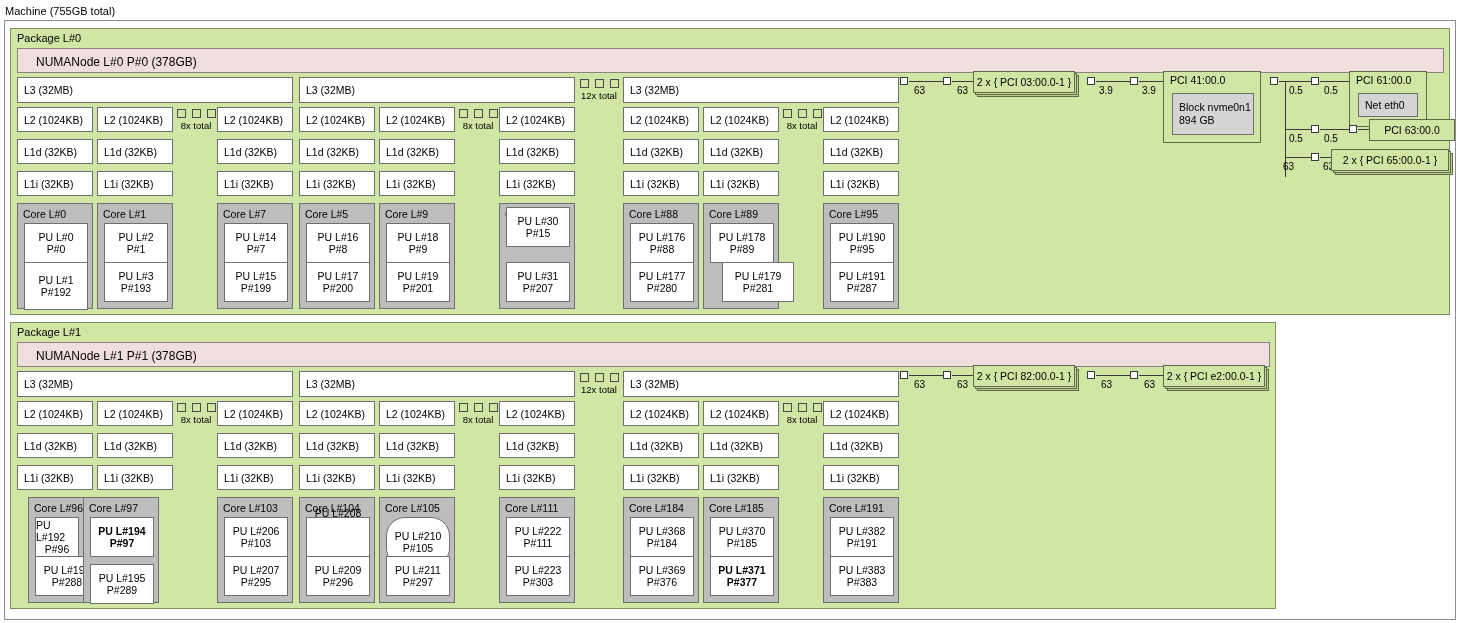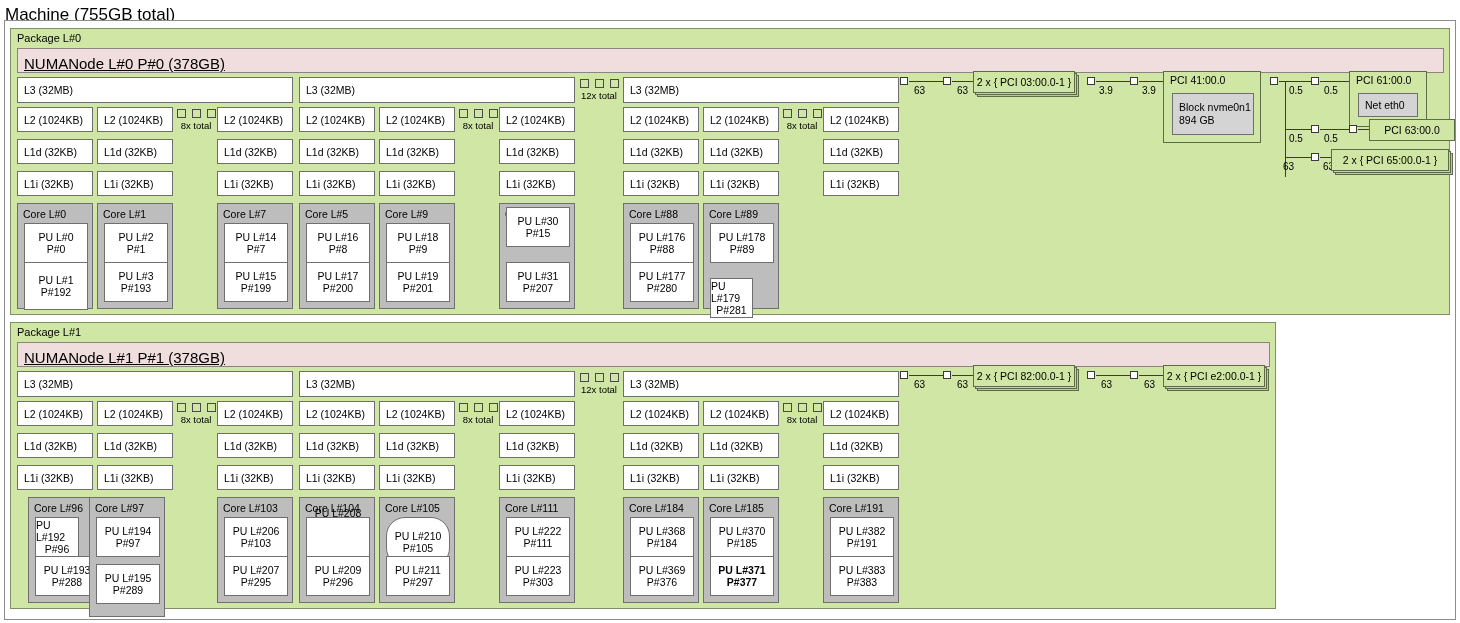--- a/index.html
+++ b/index.html
@@ -4,29 +4,29 @@
 <style>
   html,body{margin:0;padding:0;background:#ffffff;}
   body{font-family:"Liberation Sans","DejaVu Sans",sans-serif;}
   #root{position:relative;width:1460px;height:623px;background:#ffffff;overflow:hidden;}
 
   
   .abs{position:absolute;box-sizing:border-box;}
 
   
   .machine{border:1px solid #8c8c8c;background:#ffffff;}
-  .machine-title{font-size:17px;color:#000;white-space:nowrap;}
+  .machine-title{font-size:11px;color:#000;white-space:nowrap;}
 
   
   .package{background:#cfe6a4;border:1px solid #7f8f62;}
   .package-title{font-size:11px;color:#000;white-space:nowrap;}
 
   
   .numanode{background:#efdedd;border:1px solid #8e8280;}
-  .numanode-title{font-size:15px;color:#000;white-space:nowrap;padding-left:6px;line-height:1;text-decoration:underline;}
+  .numanode-title{font-size:12px;color:#000;white-space:nowrap;padding-left:18px;line-height:1;}
 
   
   .cache{background:#ffffff;border:1px solid #6f6f6f;font-size:10.5px;color:#000;
          display:flex;align-items:center;padding-left:6px;white-space:nowrap;}
 
   
   .core{background:#bdbdbd;border:1px solid #6f6f6f;}
   .core-title{font-size:10.5px;color:#000;white-space:nowrap;padding-left:5px;line-height:1;}
 
   
@@ -227,26 +227,37 @@
         <span>P#280</span>
       </div>
     </div>
 
     <div class="abs core" style="left:692px;top:174px;width:76px;height:106px;">
       <div class="abs core-title" style="left:0;top:5px;">Core L#89</div>
       <div class="abs pu" style="left:6px;top:19px;width:64px;height:40px;">
         <span>PU L#178</span>
         <span>P#89</span>
       </div>
-      <div class="abs pu" style="left:6px;top:58px;width:43px;height:40px;margin-top:16px;">
+      <div class="abs pu" style="left:18px;top:58px;width:72px;height:40px;">
         <span>PU L#179</span>
         <span>P#281</span>
       </div>
     </div>
 
+    <div class="abs core" style="left:812px;top:174px;width:76px;height:106px;">
+      <div class="abs core-title" style="left:0;top:5px;">Core L#95</div>
+      <div class="abs pu" style="left:6px;top:19px;width:64px;height:40px;">
+        <span>PU L#190</span>
+        <span>P#95</span>
+      </div>
+      <div class="abs pu" style="left:6px;top:58px;width:64px;height:40px;">
+        <span>PU L#191</span>
+        <span>P#287</span>
+      </div>
+    </div>
 
     <div class="abs conn" style="left:889px;top:48px;"></div>
     <div class="abs hline" style="left:898px;top:52px;width:36px;"></div>
     <div class="abs conn" style="left:932px;top:48px;"></div>
     <div class="abs hline" style="left:941px;top:52px;width:21px;"></div>
     <div class="abs bw" style="left:903px;top:56px;">63</div>
     <div class="abs bw" style="left:946px;top:56px;">63</div>
     <div class="pcistack" style="left:962px;top:42px;width:106px;height:26px;">
       <div class="lay"></div>
       <div class="lay2"></div>
@@ -383,23 +394,23 @@
       <div class="abs core-title" style="left:0;top:5px;">Core L#96</div>
       <div class="abs pu" style="left:6px;top:19px;width:44px;height:40px;">
         <span>PU L#192</span>
         <span>P#96</span>
       </div>
       <div class="abs pu" style="left:6px;top:58px;width:64px;height:40px;">
         <span>PU L#193</span>
         <span>P#288</span>
       </div>
     </div>
-    <div class="abs core" style="left:78px;top:174px;width:76px;height:120px;">
+    <div class="abs core" style="left:72px;top:174px;width:76px;height:106px;">
       <div class="abs core-title" style="left:0;top:5px;">Core L#97</div>
-      <div class="abs pu" style="left:6px;top:19px;width:64px;height:40px;">
+      <div class="abs pu" style="left:6px;top:19px;width:64px;height:40px;font-weight:bold;">
         <span>PU L#194</span>
         <span>P#97</span>
       </div>
       <div class="abs pu" style="left:6px;top:58px;width:64px;height:40px;margin-top:8px;">
         <span>PU L#195</span>
         <span>P#289</span>
       </div>
     </div>
     <div class="abs core" style="left:206px;top:174px;width:76px;height:106px;">
       <div class="abs core-title" style="left:0;top:5px;">Core L#103</div>

